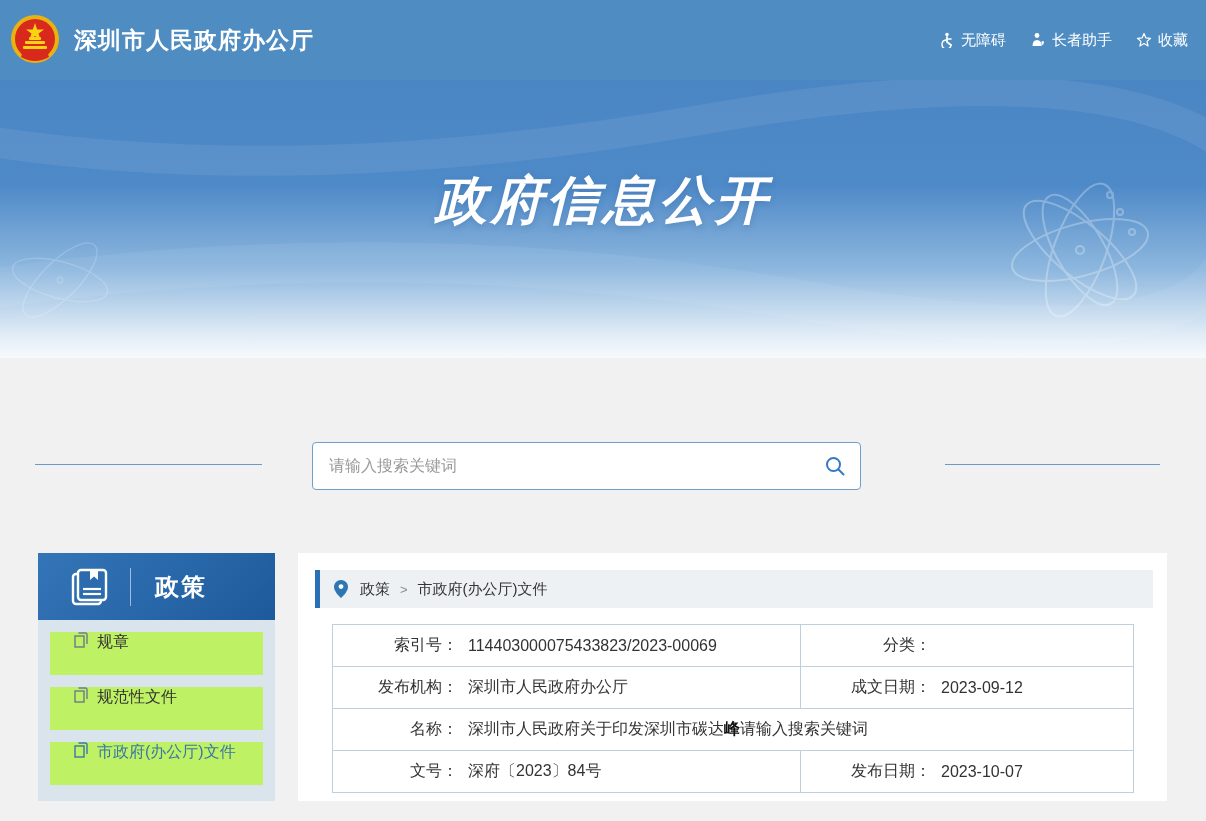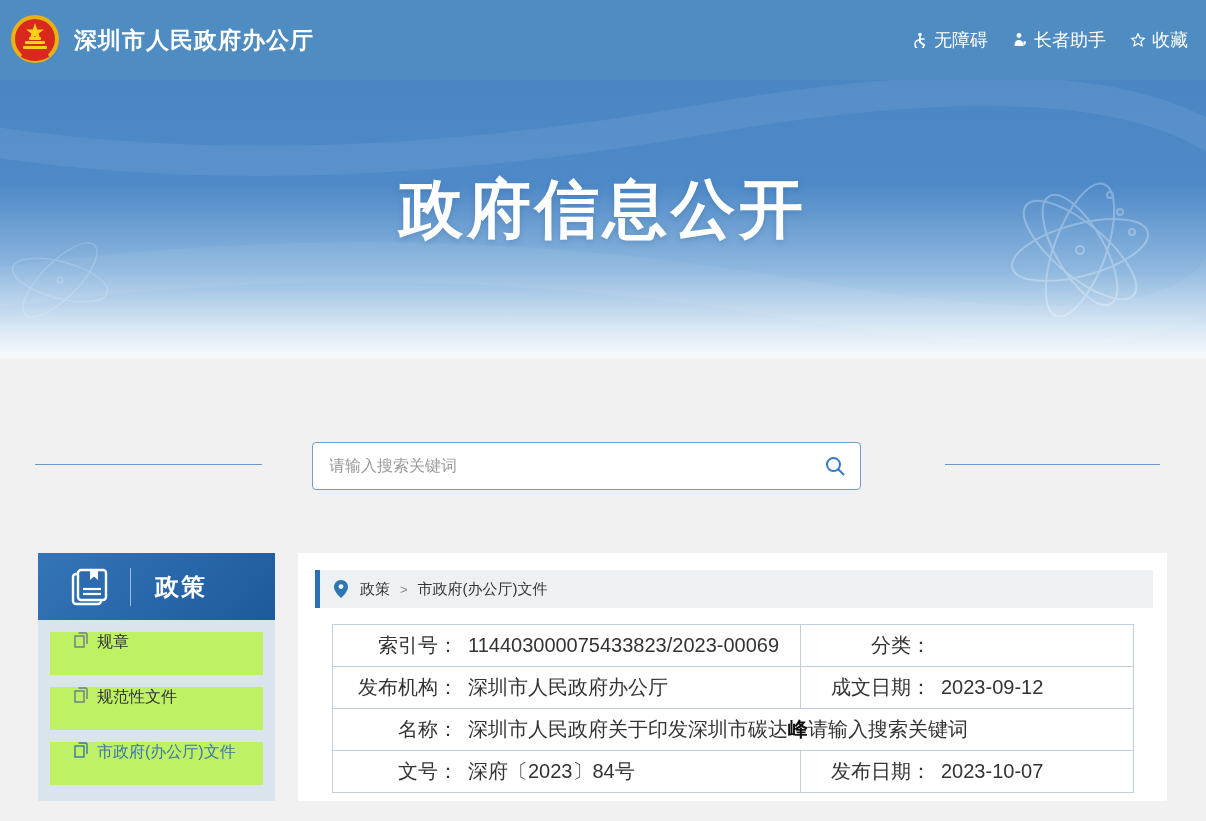--- a/index.html
+++ b/index.html
@@ -4,29 +4,29 @@
 <style>
   * { margin:0; padding:0; box-sizing:border-box; }
   html,body { width:1206px; height:821px; overflow:hidden;
     font-family:"Liberation Sans","DejaVu Sans",sans-serif; background:#f1f1f1; }
 
   
   .topbar { height:80px; background:#4e8cc2; display:flex; align-items:center; padding:0 18px 0 8px; }
   .emblem { width:54px; height:54px; flex:0 0 auto; }
   .site-title { color:#fff; font-size:23px; font-weight:bold; margin-left:12px; letter-spacing:1px; }
   .topbar-links { margin-left:auto; display:flex; align-items:center; gap:24px; }
-  .toplink { display:flex; align-items:center; gap:6px; color:#fff; font-size:18px; cursor:pointer; }
+  .toplink { display:flex; align-items:center; gap:6px; color:#fff; font-size:15px; cursor:pointer; }
   .toplink svg { display:block; }
 
   
   .banner { position:relative; height:278px; overflow:hidden;
     background:linear-gradient(180deg,#4a85c4 0%,#4f8ac8 38%,#8db7de 68%,#dce9f5 90%,#f7fafc 100%); }
   .banner-title { position:relative; z-index:2; text-align:center; padding-top:86px;
-    font-size:64px; font-weight:bold; color:#fff; letter-spacing:4px;
-    text-shadow:0 2px 6px rgba(30,80,140,.25); }
+    font-size:52px; font-weight:bold; color:#fff; letter-spacing:4px;
+    text-shadow:0 2px 6px rgba(30,80,140,.25);font-style:italic; }
   .banner-deco { position:absolute; inset:0; z-index:1; }
 
   
   .search-section { position:relative; height:195px; }
   .search-wrap { position:absolute; left:312px; top:84px; width:549px; height:48px;
     background:#fff; border:1px solid #6f9fca; border-radius:4px;
     display:flex; align-items:center; }
   .search-input { flex:1; height:100%; border:none; outline:none; background:transparent;
     padding:0 12px 0 16px; font-size:16px; color:#333;
     font-family:"Liberation Sans","DejaVu Sans",sans-serif; }
@@ -55,21 +55,21 @@
   .breadcrumb { margin:0 14px 0 17px; height:38px; background:#eef1f4;
     border-left:5px solid #2a70b6; display:flex; align-items:center; padding-left:14px;
     font-size:15px; color:#333; }
   .breadcrumb .pin { margin-right:12px; display:flex; }
   .crumb { cursor:pointer; }
   .crumb-sep { margin:0 10px; color:#8a8a8a; font-size:13px; }
 
   
   table.doc-table { border-collapse:collapse; margin:16px 34px 0 34px; width:801px;
     table-layout:fixed; }
-  .doc-table td { border:1px solid #bfd0dc; height:42px; font-size:20px; color:#333;
+  .doc-table td { border:1px solid #bfd0dc; height:42px; font-size:16px; color:#333;
     background:#fff; padding:0 8px 0 0; vertical-align:middle; }
   .doc-table td.c1 { width:468px; }
   .doc-table td.c2 { width:333px; }
   .fld { display:flex; align-items:center; }
   .lbl { display:inline-block; text-align:right; flex:0 0 auto; }
   .c1 .lbl, .full .lbl { width:125px; }
   .c2 .lbl { width:130px; }
   .val { margin-left:10px; white-space:nowrap; overflow:hidden; }
   .hl { font-weight:bold; color:#111; }
 </style>

